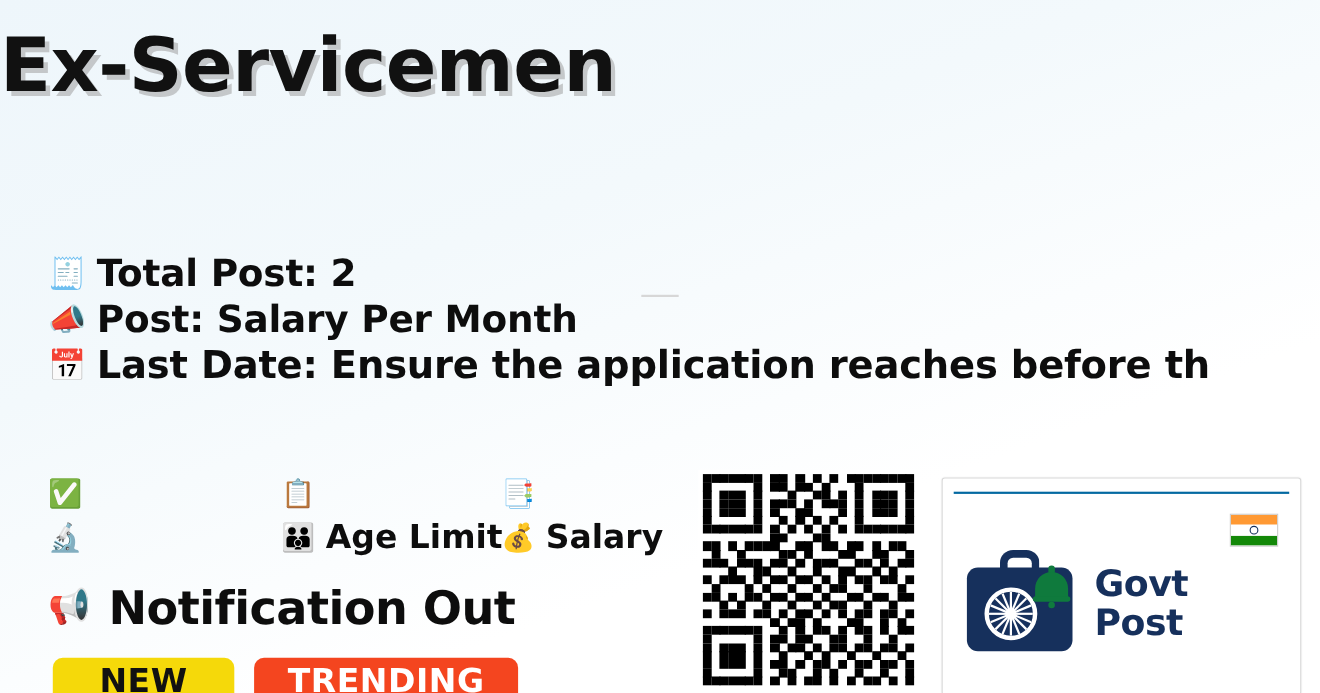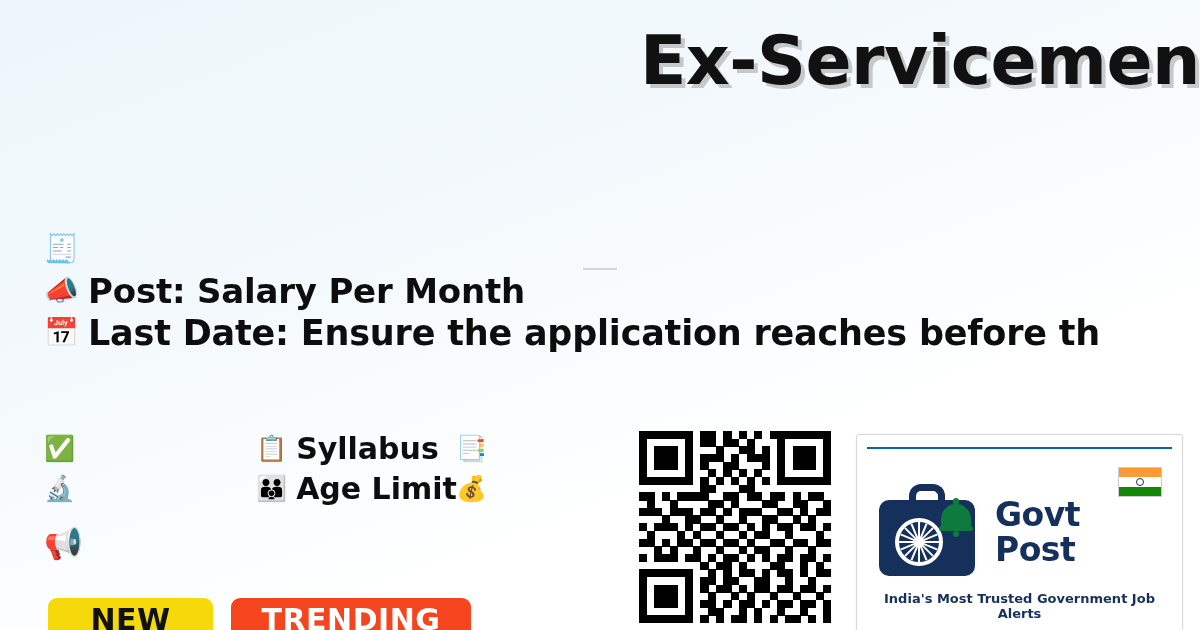--- a/index.html
+++ b/index.html
@@ -19,21 +19,21 @@
     position: absolute;
     inset: 0;
   }
 
   
   .title-block {
     position: absolute;
     top: 14px;
     left: 0;
     width: 1200px;
-    text-align: right;
+    text-align: left;
   }
   .title-line {
     font-family: "DejaVu Sans", sans-serif;
     font-weight: 700;
     font-size: 68px;
     line-height: 94px;
     color: #111111;
     letter-spacing: -0.5px;
     text-shadow: 4px 4px 0 rgba(160,160,160,0.55);
     white-space: nowrap;
@@ -373,60 +373,62 @@
 
   <div class="title-block">
     <div class="title-line">Ex-Servicemen</div>
   </div>
 
   <div class="ghost-mark"></div>
 
   <div class="details">
     <div class="detail-row">
       <span class="detail-emoji">🧾</span>
+      <span class="detail-text">Total Post: 2</span>
     </div>
     <div class="detail-row">
       <span class="detail-emoji">📣</span>
       <span class="detail-text">Post: Salary Per Month</span>
     </div>
     <div class="detail-row big">
       <span class="detail-emoji">📅</span>
       <span class="detail-text">Last Date: Ensure the application reaches before th</span>
     </div>
   </div>
 
   <div class="features">
     <div class="feature-row">
       <div class="feature-cell c1">
         <span class="feature-ico">✅</span>
       </div>
       <div class="feature-cell c2">
         <span class="feature-ico">📋</span>
-        <span class="feature-label">Syllabus</span>
       </div>
       <div class="feature-cell c3">
         <span class="feature-ico">📑</span>
       </div>
     </div>
     <div class="feature-row">
       <div class="feature-cell c1">
         <span class="feature-ico">🔬</span>
       </div>
       <div class="feature-cell c2">
         <span class="feature-ico">👪</span>
         <span class="feature-label">Age Limit</span>
       </div>
       <div class="feature-cell c3">
         <span class="feature-ico">💰</span>
+        <span class="feature-label">Salary</span>
       </div>
     </div>
   </div>
 
   <div class="notification">
     <span class="n-ico">📢</span>
+    <span class="n-text">Notification Out</span>
   </div>
 
   <div class="badges">
     <div class="badge new">NEW</div>
     <div class="badge trending">TRENDING</div>
   </div>
 
   <div class="qr-card">
     <div class="qr-canvas" id="qr-canvas">
         <div class="m" style="left:0.00px;top:0.00px;width:8.08px;height:8.08px"></div>
@@ -788,17 +790,16 @@
           <div class="brand-word">Post</div>
         </div>
         <div class="flag">
           <div class="s s1"></div>
           <div class="s s2">
               <span class="wheel"></span>
             </div>
           <div class="s s3"></div>
         </div>
       </div>
-      <div class="brand-tag">India's Most Trusted Government Job Alerts</div>
     </div>
   </div>
 
 </div>
 
 </body></html>

